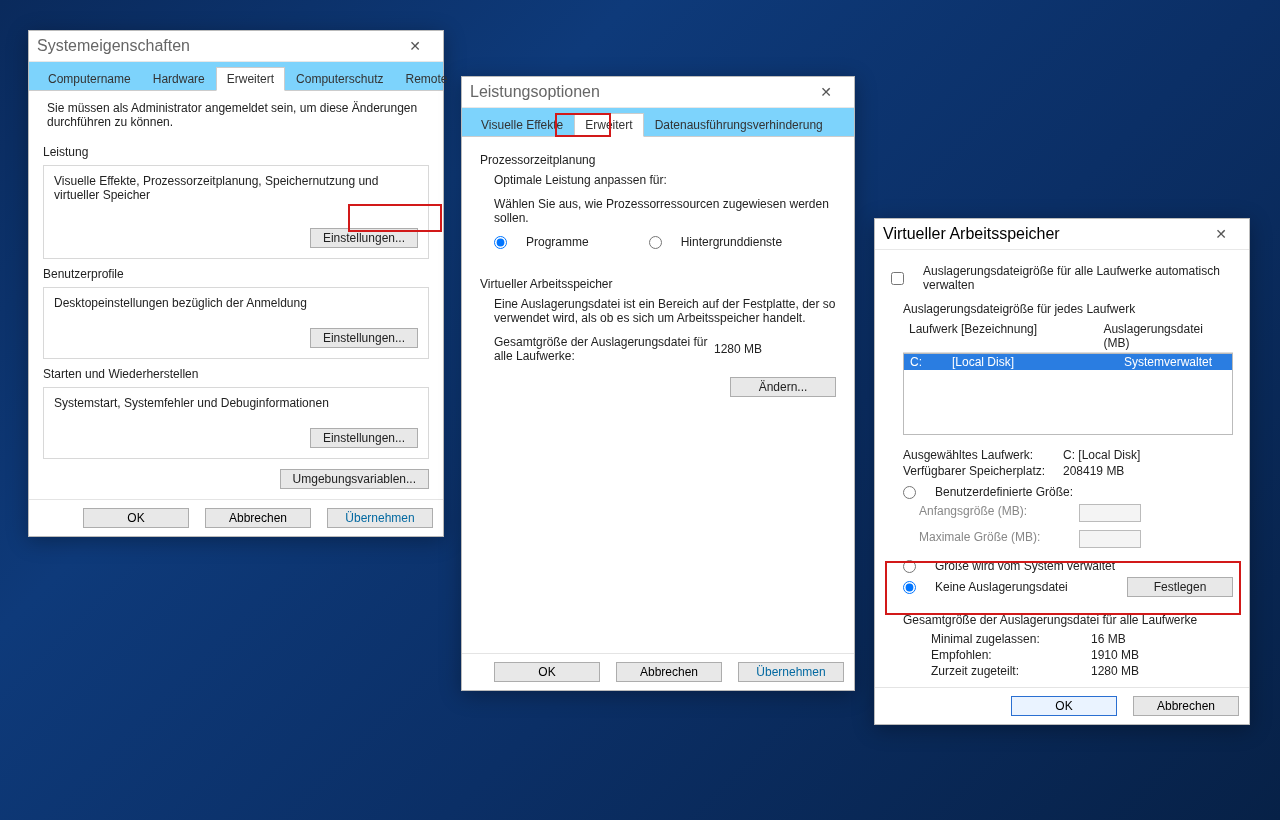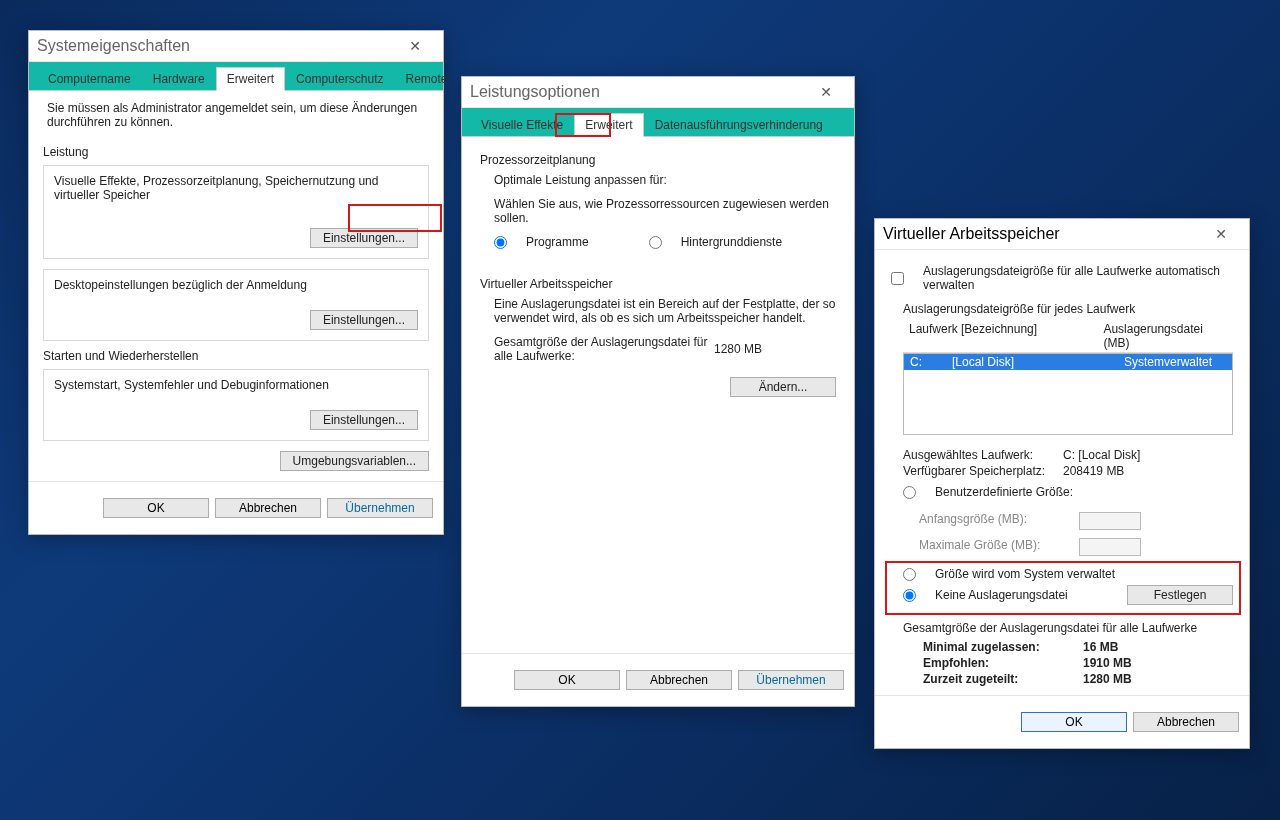--- a/index.html
+++ b/index.html
@@ -1,30 +1,30 @@
 <!DOCTYPE html>
 <html><head>
 <meta charset="utf-8">
 <style>
 html,body{margin:0;padding:0;width:1280px;height:820px;font-family:"Segoe UI",Tahoma,sans-serif;font-size:12px;color:#000;background:linear-gradient(135deg,#0a2a5c 0%,#0e3a7a 30%,#0b2f66 60%,#072147 100%);overflow:hidden;}
 .window{position:absolute;background:#fff;border:1px solid #bbb;box-shadow:0 4px 20px rgba(0,0,0,.3);}
 .titlebar{height:30px;line-height:30px;padding:0 8px;color:#444;display:flex;align-items:center;justify-content:space-between;border-bottom:1px solid #e8e8e8;}
 .titlebar .t{font-size:16px;color:#666;}
 .closebtn{width:40px;text-align:center;font-size:14px;color:#555;cursor:default;}
-.tabs{display:flex;align-items:flex-end;padding:4px 8px 0 8px;border-bottom:1px solid #ccc;background:#14b8a6;}
+.tabs{display:flex;align-items:flex-end;padding:4px 8px 0 8px;border-bottom:1px solid #ccc;background:#7dd3fc;}
 .tab{padding:4px 10px;border:1px solid transparent;border-bottom:none;color:#333;font-size:12px;cursor:default;}
 .tab.active{background:#fff;border-color:#ccc;border-bottom:1px solid #fff;position:relative;top:1px;}
 .body{padding:10px 14px;color:#222;}
 .groupbox{border:1px solid #d8d8d8;padding:8px 10px 10px 10px;margin-bottom:10px;position:relative;}
 .gb-title{font-size:12px;margin:-2px 0 6px 0;}
 .btn{background:#e8e8e8;border:1px solid #adadad;padding:2px 12px;font-size:12px;min-width:80px;text-align:center;cursor:default;}
 .btn.dis{color:#0369a1;}
 .btn.blue{border:1px solid #2a6fd1;background:#eaf3ff;}
 .right{display:flex;justify-content:flex-end;}
-.footerbtns{display:flex;gap:6px;justify-content:flex-end;padding:16px 10px;}
+.footerbtns{display:flex;gap:16px;justify-content:flex-end;padding:8px 10px;}
 .redbox{border:2px solid #d21919;position:absolute;pointer-events:none;}
 input[type=radio],input[type=checkbox]{margin:0 4px 0 0;vertical-align:middle;}
 .radioopt{display:flex;align-items:center;gap:15px;font-size:12px;}
 .listhdr{display:flex;background:#fff;border-bottom:1px solid #ddd;font-size:12px;}
 .listhdr div{padding:2px 6px;}
 .listrow{display:flex;font-size:12px;background:#2a7de1;color:#fff;}
 .listrow div{padding:1px 6px;}
 .listbox{border:1px solid #bbb;height:80px;overflow:hidden;}
 .graytxt{color:#888;}
 .kv{display:flex;font-size:12px;padding:1px 0;}
@@ -48,20 +48,21 @@
   </div>
   <div class="body">
     <div style="margin:0 0 18px 4px;">Sie müssen als Administrator angemeldet sein, um diese Änderungen durchführen zu können.</div>
     <div class="gb-title">Leistung</div>
     <div class="groupbox">
       <div style="margin-bottom:26px;">Visuelle Effekte, Prozessorzeitplanung, Speichernutzung und virtueller Speicher</div>
       <div class="right">
           <span class="btn">Einstellungen...</span>
         </div>
     </div>
+    <div class="gb-title">Benutzerprofile</div>
     <div class="groupbox">
       <div style="margin-bottom:18px;">Desktopeinstellungen bezüglich der Anmeldung</div>
       <div class="right">
           <span class="btn">Einstellungen...</span>
         </div>
     </div>
     <div class="gb-title">Starten und Wiederherstellen</div>
     <div class="groupbox">
       <div style="margin-bottom:18px;">Systemstart, Systemfehler und Debuginformationen</div>
       <div class="right">
@@ -158,42 +159,42 @@
           <div>C:   [Local Disk]</div>
         </div>
       <div class="kv">
           <div class="k">Verfügbarer Speicherplatz:</div>
           <div>208419 MB</div>
         </div>
       <label class="radioopt" style="margin-top:6px;">
           <input type="radio" style="">
           <span>Benutzerdefinierte Größe:</span>
         </label>
-      <div class="kv graytxt" style="margin-left:16px;margin-top:12px;">
+      <div class="kv graytxt" style="margin-left:16px;margin-top:4px;">
           <div class="k">Anfangsgröße (MB):</div>
           <div class="smallinput"></div>
         </div>
       <div class="kv graytxt" style="margin-left:16px;margin-top:6px;">
           <div class="k">Maximale Größe (MB):</div>
           <div class="smallinput"></div>
         </div>
       <label class="radioopt" style="margin-top:10px;">
           <input type="radio" style="">
           <span>Größe wird vom System verwaltet</span>
         </label>
       <div style="display:flex;align-items:center;justify-content:space-between;margin-top:4px;">
         <label class="radioopt">
             <input type="radio" checked="" style="">
             <span>Keine Auslagerungsdatei</span>
           </label>
         <span class="btn">Festlegen</span>
       </div>
     </div>
     <div style="margin:16px 0 4px 12px;">Gesamtgröße der Auslagerungsdatei für alle Laufwerke</div>
-    <div style="margin-left:32px;font-weight:bold;">
+    <div style="margin-left:40px;">
       <div class="kv">
           <div class="k">Minimal zugelassen:</div>
           <div>16 MB</div>
         </div>
       <div class="kv">
           <div class="k">Empfohlen:</div>
           <div>1910 MB</div>
         </div>
       <div class="kv">
           <div class="k">Zurzeit zugeteilt:</div>

